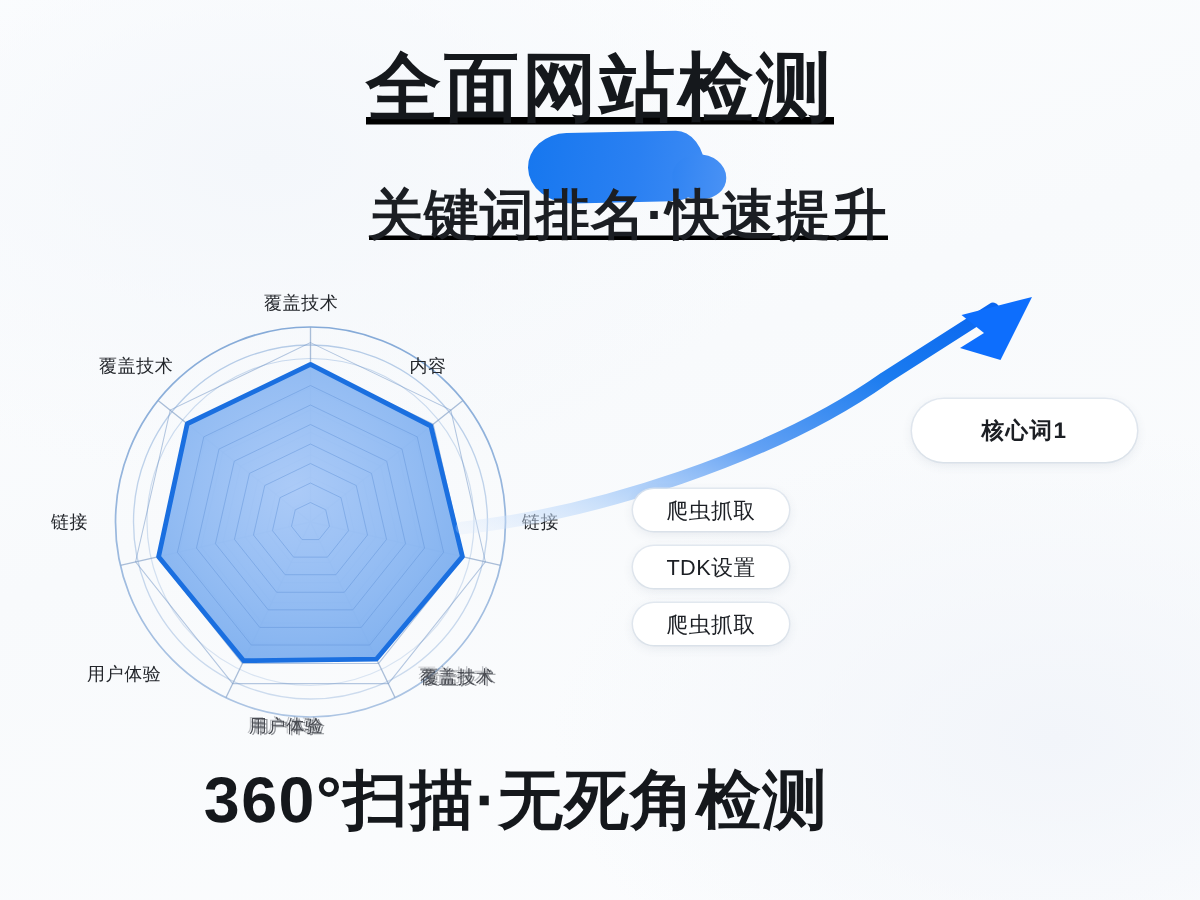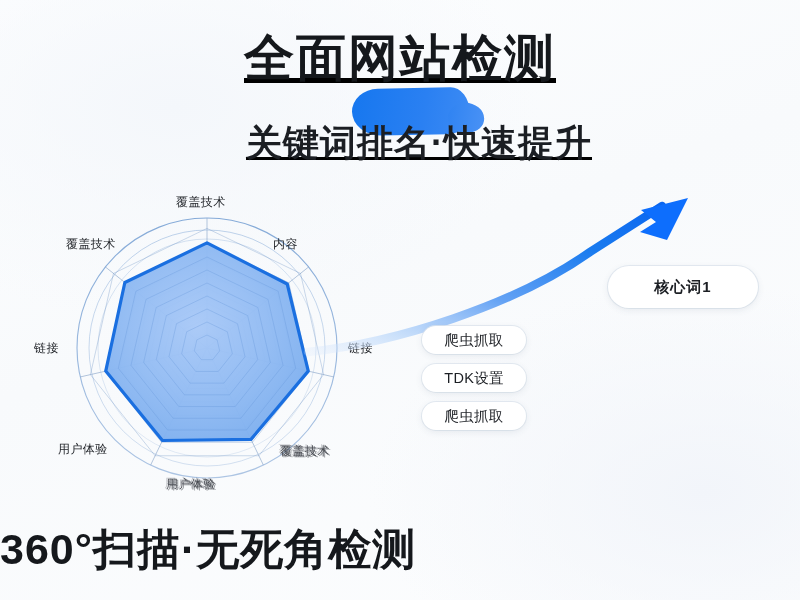--- a/index.html
+++ b/index.html
@@ -139,22 +139,23 @@
     height: 42px;
     font-size: 15px;
     font-weight: 700;
     letter-spacing: 1px;
   }
 
   
   .footer-title {
     position: absolute;
     left: 0;
-    top: 524px;
+    top: 509px;
     width: 688px;
+    text-align: center;
     font-size: 43px;
     line-height: 50px;
     font-weight: 700;
     letter-spacing: 1px;
     color: #15181c;
   }
 </style>
 </head>
 <body>
 

